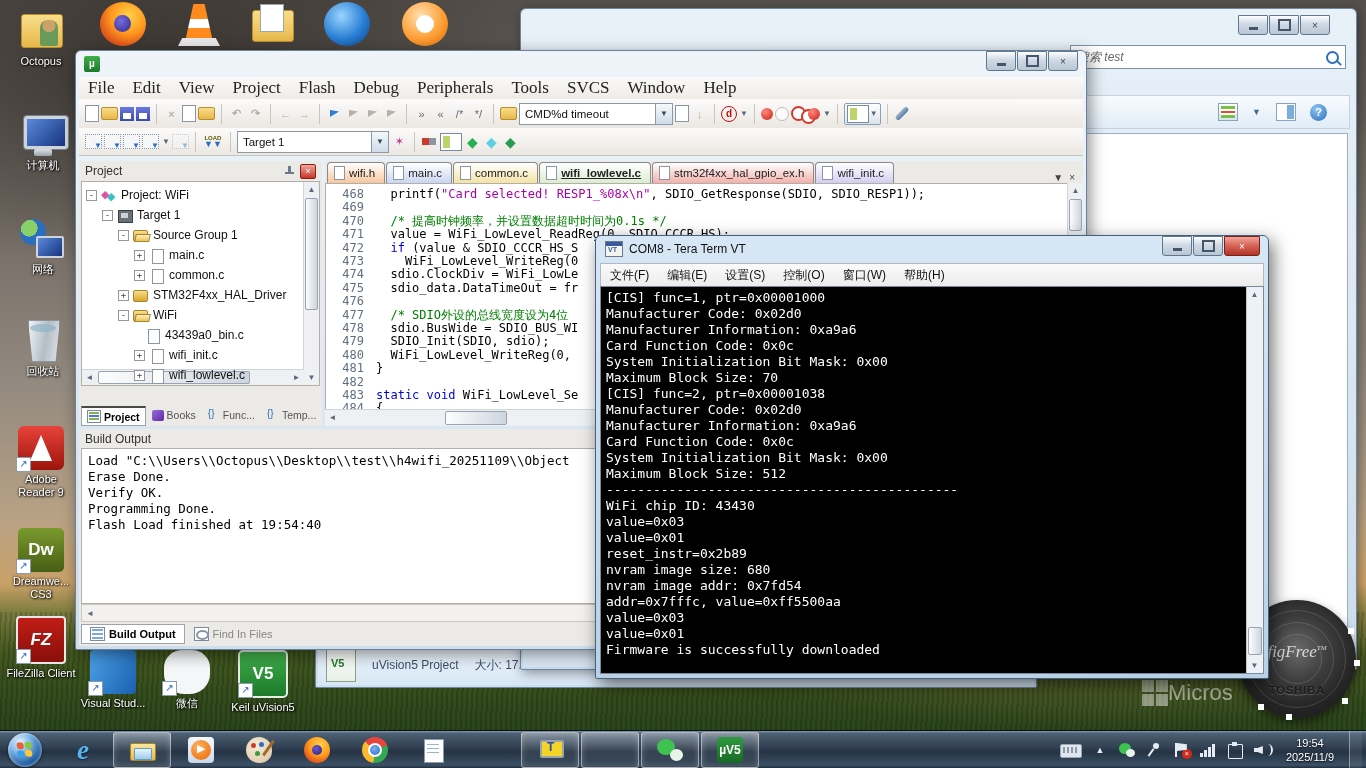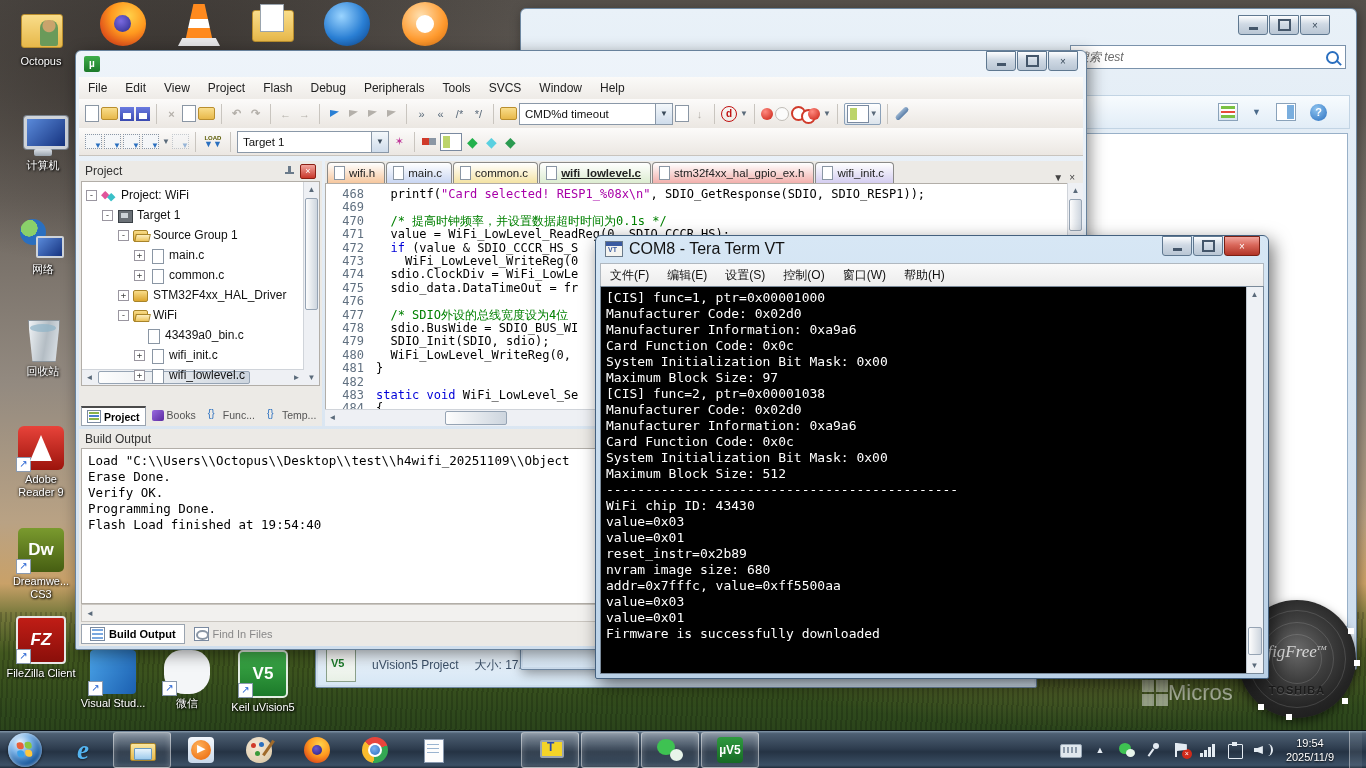--- a/index.html
+++ b/index.html
@@ -113,21 +113,21 @@
   
   .uv{left:75px;top:50px;width:1010px;height:598px;z-index:6;
     background:linear-gradient(#eef4fa,#cfdeed);border:1px solid #68829c;box-shadow:3px 4px 16px rgba(0,0,0,.45);}
   .uv-title{position:absolute;left:0;right:0;top:0;height:26px;display:flex;align-items:center;padding-left:8px;}
   .uv-appicon{width:16px;height:16px;background:linear-gradient(#3fae4a,#1c7a2a);border-radius:2px;
     color:#fff;font-size:10px;font-weight:bold;text-align:center;line-height:15px;margin-right:6px;}
   .uv-titletxt{font-size:12px;color:#333;}
   .uv .capbtns{top:0;right:8px;}
   .uv-menubar{position:absolute;left:3px;right:3px;top:26px;height:22px;background:linear-gradient(#fbfaf8,#eeebe7);
     display:flex;align-items:center;border-bottom:1px solid #d8d4ce;}
-  .uv-menu{padding:2px 9px;font-size:12px;color:#222;}
+  .uv-menu{padding:2px 9px;font-size:17px;color:#222;font-family:Liberation Serif, serif;}
   .uv-tb{position:absolute;left:3px;right:3px;display:flex;align-items:center;gap:2px;
     background:linear-gradient(#fcfbfa,#ebe7e2);padding-left:6px;}
   .uv-tb1{top:48px;height:29px;border-bottom:1px solid #dcd8d2;}
   .uv-tb2{top:77px;height:27px;border-bottom:1px solid #c8c4be;}
   .sep{width:1px;height:20px;background:#c9c5bf;margin:0 4px;flex:none;}
   .tbi{width:17px;height:17px;flex:none;position:relative;display:flex;align-items:center;justify-content:center;
     font-size:11px;color:#5a6a7a;}
   .tbi-page{background:#fff;border:1px solid #8a96a4;width:12px;height:15px;}
   .tbi-folder{background:linear-gradient(#f9dd8a,#e7b84a);border:1px solid #b98e2e;width:15px;height:11px;border-radius:2px;}
   .tbi-save{background:linear-gradient(#6a7ae0,#3a4ab0);width:14px;height:14px;}
@@ -221,21 +221,21 @@
   .bti{width:13px;height:12px;position:relative;flex:none;background:#fff;border:1px solid #7a8aa0;}
   .bti-build::after{content:"";position:absolute;inset:1px;background:repeating-linear-gradient(#7aa8e0 0 2px,#fff 2px 4px);}
   .bti-find::after{content:"";position:absolute;left:1px;top:2px;width:9px;height:6px;border-radius:50%;border:2px solid #8a96a4;}
   
   .tt{left:595px;top:235px;width:672px;height:442px;z-index:7;
     background:linear-gradient(#d7e7f5,#b9d0e6);border:1px solid #44617f;box-shadow:4px 6px 18px rgba(0,0,0,.55);}
   .tt-title{position:absolute;left:0;right:0;top:0;height:26px;display:flex;align-items:center;padding-left:9px;}
   .tt-appicon{width:16px;height:14px;background:#f4f4f0;border:1px solid #6a7a8a;margin-right:6px;position:relative;}
   .tt-appicon::before{content:"";position:absolute;left:0;right:0;top:0;height:4px;background:#3a5aa0;}
   .tt-appicon::after{content:"VT";position:absolute;left:2px;top:4px;font-size:7px;color:#3a5aa0;font-weight:bold;}
-  .tt-titletxt{font-size:16px;color:#111;}
+  .tt-titletxt{font-size:12px;color:#111;}
   .tt .capbtns{top:0;right:8px;}
   .tt-menubar{position:absolute;left:4px;right:4px;top:27px;height:22px;background:linear-gradient(#fafafa,#ececec);
     border:1px solid #b0b8c0;display:flex;align-items:center;}
   .tt-menu{font-size:12px;color:#111;padding:2px 9px;}
   .tt-term{position:absolute;left:4px;right:4px;top:50px;bottom:4px;background:#000;border:1px solid #7a8a9a;}
   .tt-lines{position:absolute;left:5px;top:3px;right:20px;bottom:0;overflow:hidden;}
   .tl{font:13px/16px "DejaVu Sans Mono",monospace;color:#fff;white-space:pre;}
   .tt-sb{position:absolute;right:0;top:0;bottom:0;width:16px;background:#eef1f5;border-left:1px solid #c0c8d0;}
   
   .gadget{position:absolute;left:1238px;top:600px;width:118px;height:118px;z-index:5;border-radius:50%;
@@ -750,33 +750,34 @@
       <span class="tt-menu">窗口(W)</span>
       <span class="tt-menu">帮助(H)</span>
     </div>
   <div class="tt-term">
     <div class="tt-lines" id="tt-lines">
         <div class="tl">[CIS] func=1, ptr=0x00001000</div>
         <div class="tl">Manufacturer Code: 0x02d0</div>
         <div class="tl">Manufacturer Information: 0xa9a6</div>
         <div class="tl">Card Function Code: 0x0c</div>
         <div class="tl">System Initialization Bit Mask: 0x00</div>
-        <div class="tl">Maximum Block Size: 97</div>
+        <div class="tl">Maximum Block Size: 70</div>
         <div class="tl">[CIS] func=2, ptr=0x00001038</div>
         <div class="tl">Manufacturer Code: 0x02d0</div>
         <div class="tl">Manufacturer Information: 0xa9a6</div>
         <div class="tl">Card Function Code: 0x0c</div>
         <div class="tl">System Initialization Bit Mask: 0x00</div>
         <div class="tl">Maximum Block Size: 512</div>
         <div class="tl">---------------------------------------------</div>
         <div class="tl">WiFi chip ID: 43430</div>
         <div class="tl">value=0x03</div>
         <div class="tl">value=0x01</div>
         <div class="tl">reset_instr=0x2b89</div>
         <div class="tl">nvram image size: 680</div>
+        <div class="tl">nvram image addr: 0x7fd54</div>
         <div class="tl">addr=0x7fffc, value=0xff5500aa</div>
         <div class="tl">value=0x03</div>
         <div class="tl">value=0x01</div>
         <div class="tl">Firmware is successfully downloaded</div>
       </div>
     <div class="tt-sb">
       <div class="sbarrow" style="top:0;">▲</div>
       <div class="sbarrow" style="bottom:0;">▼</div>
       <div class="sbthumb" style="left:1px;right:1px;bottom:18px;height:26px;"></div>
     </div>

